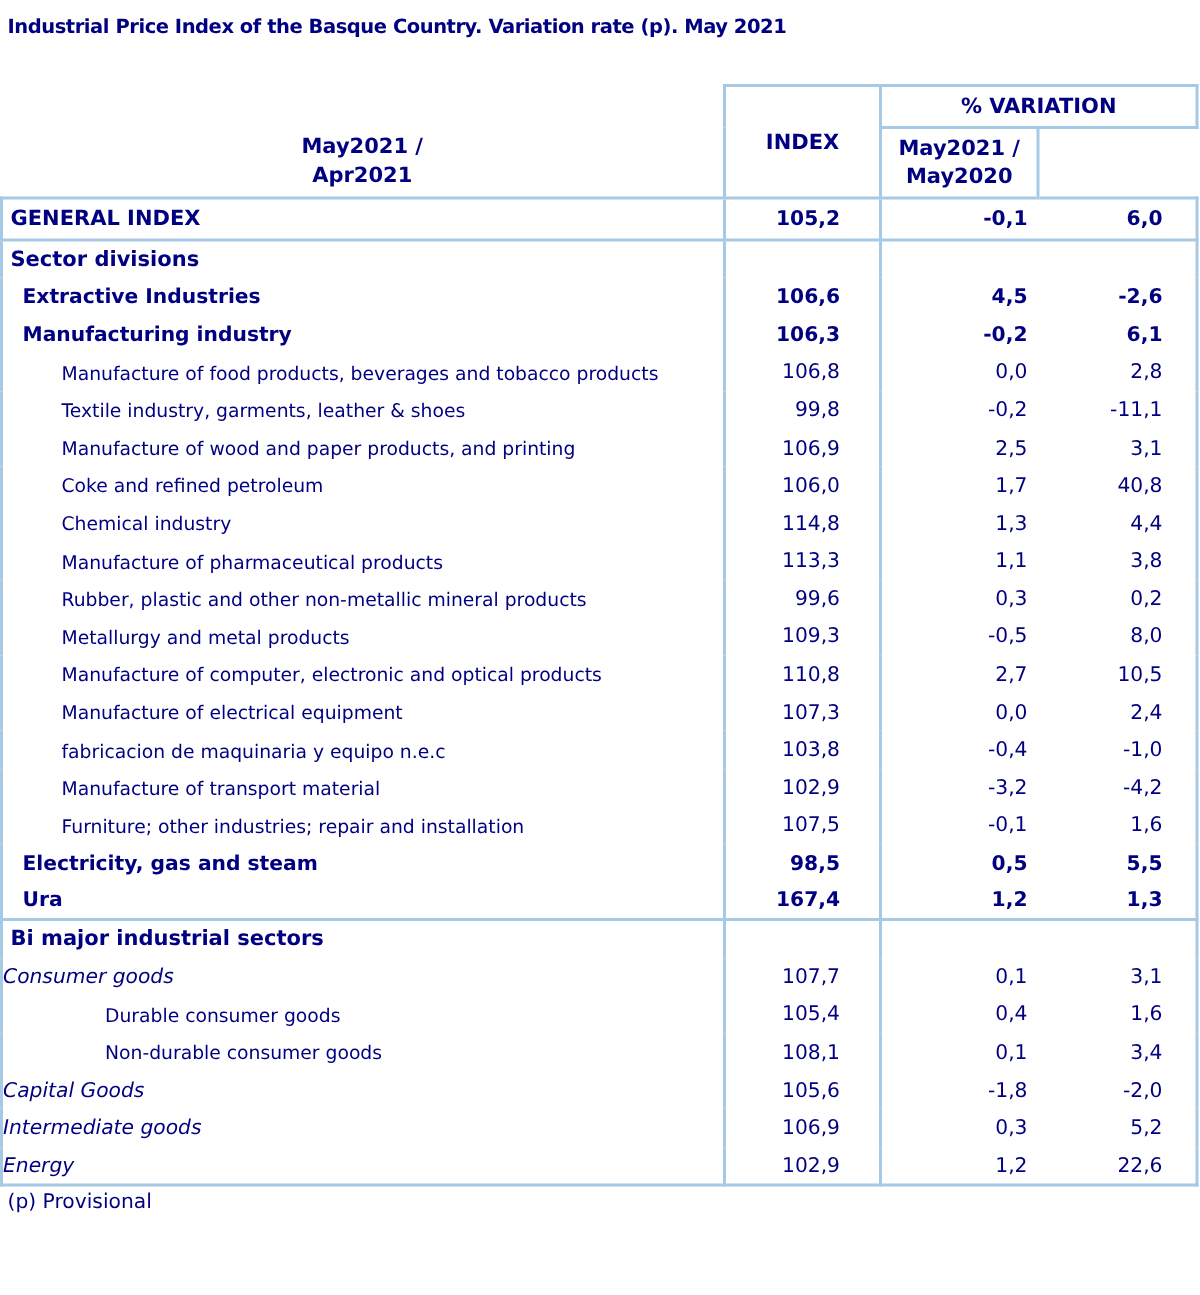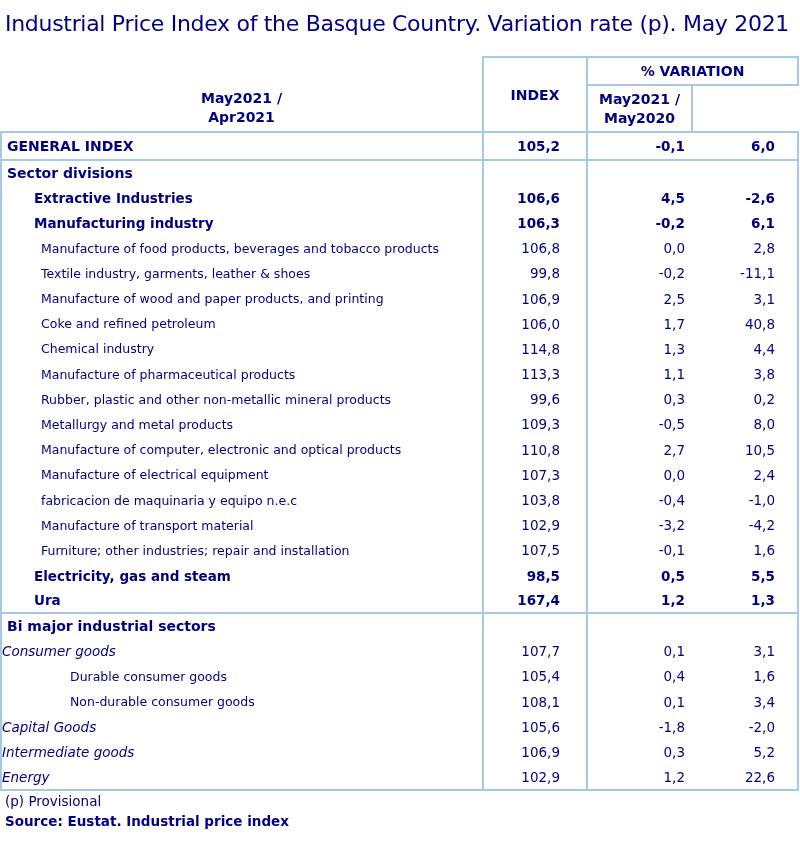--- a/index.html
+++ b/index.html
@@ -6,21 +6,21 @@
   body {
     width: 800px; height: 863px;
     background: #ffffff;
     color: #000080;
     font-family: "DejaVu Sans", "Liberation Sans", sans-serif;
     position: relative;
     overflow: hidden;
   }
   .title {
     position: absolute; top: 11px; left: 5px;
-    font-size: 22px; font-weight: normal;
+    font-size: 13px; font-weight: bold;
     letter-spacing: -0.3px;
     white-space: nowrap;
   }
   table.price-table {
     position: absolute; top: 56px; left: 0;
     width: 797px;
     border-collapse: collapse;
     table-layout: fixed;
   }
   col.c0 { width: 482px; } col.c1 { width: 104px; }
@@ -43,21 +43,21 @@
   
   tbody tr { height: 25.2px; }
   tr.row-general { height: 28px; }
   .num { text-align: right; }
   td.c-index { padding-right: 26px; }
   td.c-apr   { padding-right: 7px; }
   td.c-may   { padding-right: 22px; }
   .row-bold td { font-weight: bold; }
   .lbl-general { font-weight: bold; font-size: 14px; padding-left: 5px; }
   .lbl-section { font-weight: bold; font-size: 14px; padding-left: 5px; }
-  .lbl-bold1 { font-weight: bold; padding-left: 32px; font-size: 13.5px; }
+  .lbl-bold1 { font-weight: bold; padding-left: 13px; font-size: 13.5px; }
   .lbl-item1 { font-size: 13.5px; font-style: italic; }
   .lbl-sub   { padding-left: 39px; font-size: 12.5px; }
   .lbl-sub2  { padding-left: 68px; font-size: 12.5px; }
   
   .footnotes {
     position: absolute; top: 792px; left: 5px;
     font-size: 13.5px; line-height: 19.5px;
   }
   .footnotes .src { font-weight: bold; }
 </style>
@@ -242,14 +242,13 @@
         <td class="c-label bL bR lbl-item1 bB">Energy</td>
         <td class="c-index num bR bB">102,9</td>
         <td class="c-apr num bB">1,2</td>
         <td class="c-may num bR bB">22,6</td>
       </tr>
     </tbody>
 </table>
 
 <div class="footnotes">
   <div>(p) Provisional</div>
-  <div class="src">Source: Eustat. Industrial price index</div>
 </div>
 
 </body></html>

